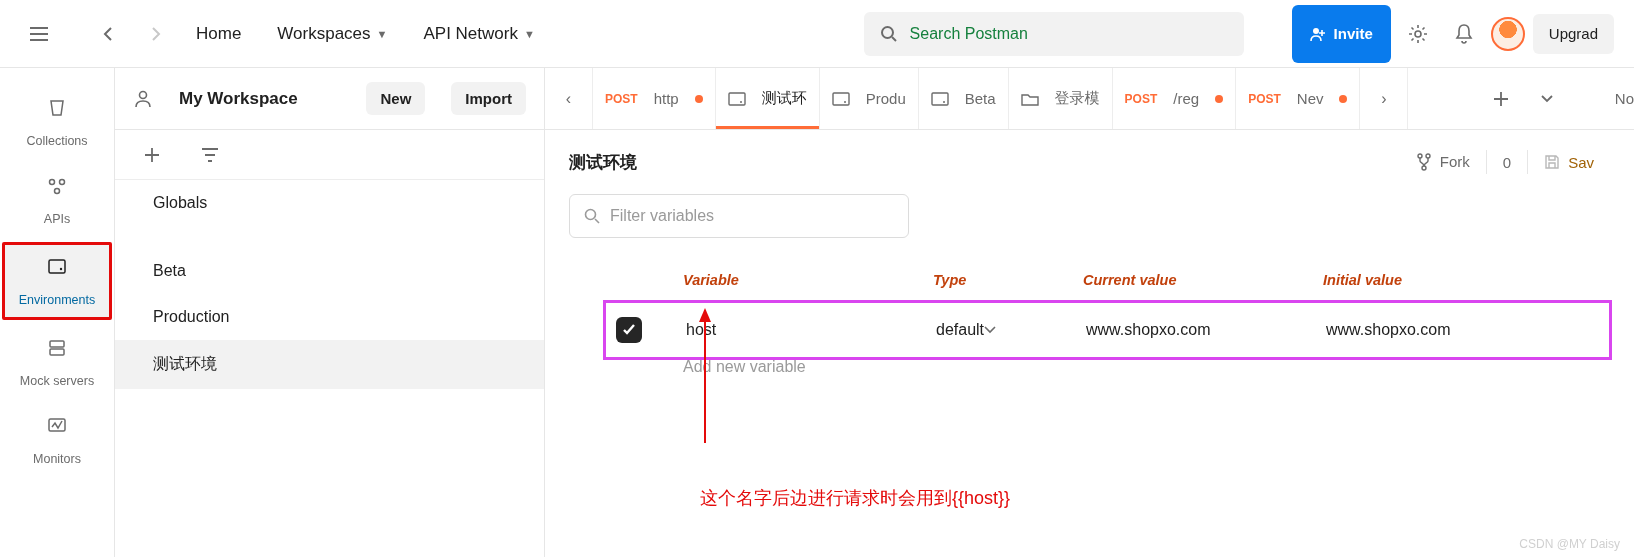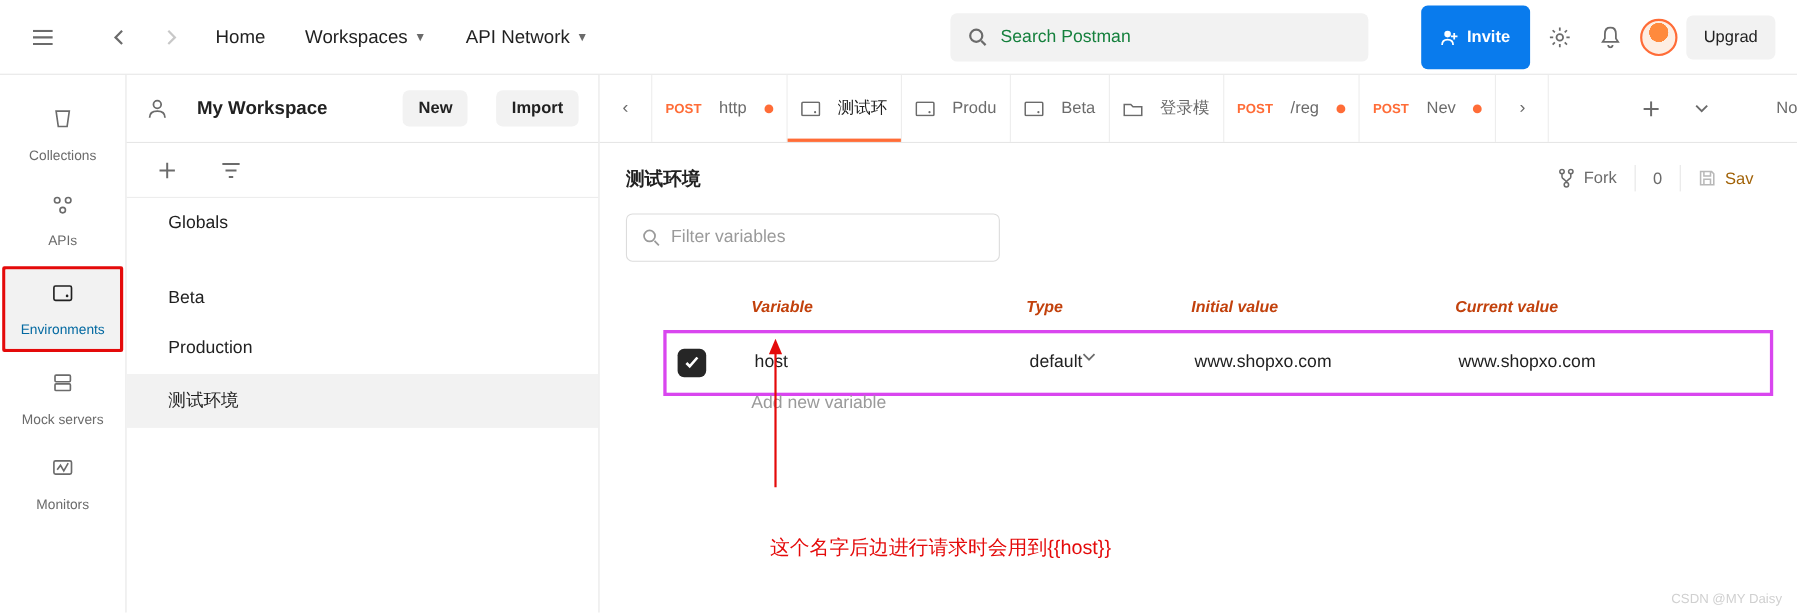--- a/index.html
+++ b/index.html
@@ -54,21 +54,21 @@
 .env-title { font-size: 17px; font-weight: 700; color: #212121; flex: 1; }
 .env-action { display: flex; gap: 8px; padding: 0 16px; color: #6b6b6b; font-size: 15px; cursor: pointer; }
 .env-divider { width: 1px; height: 24px; background: #e6e6e6; }
 
 .filter-row { padding: 0 24px 20px; }
 .filter-box { width: 340px; height: 44px; border: 1px solid #dcdcdc; border-radius: 6px; display: flex; align-items: center; padding: 0 14px; gap: 10px; color: #9a9a9a; font-size: 16px; }
 
 .var-table { margin: 0 24px 0 60px; position: relative; }
 .var-head { display: grid; grid-template-columns: 70px 250px 150px 240px 240px; height: 44px; align-items: center; color: #c2410c; font-size: 14.5px; font-weight: 600; padding-left: 8px; font-style: italic; }
 .var-row { display: grid; grid-template-columns: 70px 250px 150px 240px 240px; height: 50px; align-items: center; padding-left: 8px; font-size: 16px; color: #212121; }
-.var-type-cell { display: flex; align-items: flex-start; }
+.var-type-cell { display: flex; align-items: center; }
 .red-box { border: 3px solid #d946ef; padding: 2px; margin: -2px; }
 .checkbox { width: 26px; height: 26px; border-radius: 6px; background: #262626; display: flex; align-items: center; justify-content: center; }
 .checkbox svg { stroke: #fff; }
 .add-row { height: 48px; display: flex; align-items: flex-start; padding-left: 78px; color: #9a9a9a; font-size: 16px; }
 
 .annotation-arrow { position: absolute; left: 695px; top: 308px; pointer-events: none; }
 .annotation-text { position: absolute; left: 700px; top: 450px; color: #e40a0a; font-size: 18px; margin-top: 36px; }
 
 .watermark { position: absolute; right: 14px; bottom: 6px; font-size: 12px; color: #d0d0d0; }
 
@@ -314,22 +314,22 @@
           </svg>
         <span>Filter variables</span>
       </div>
     </div>
 
     <div class="var-table">
       <div class="var-head">
         <span></span>
         <span>Variable</span>
         <span>Type</span>
+        <span>Current value</span>
         <span>Initial value</span>
-        <span>Current value</span>
       </div>
       <div class="red-box">
         <div class="var-row">
           <div class="checkbox">
               <svg width="14" height="12" viewBox="0 0 14 12">
                 <path d="M2 6l3 3 7-8" stroke-width="2.4" fill="none"></path>
               </svg>
             </div>
           <span>host</span>
           <div class="var-type-cell">

